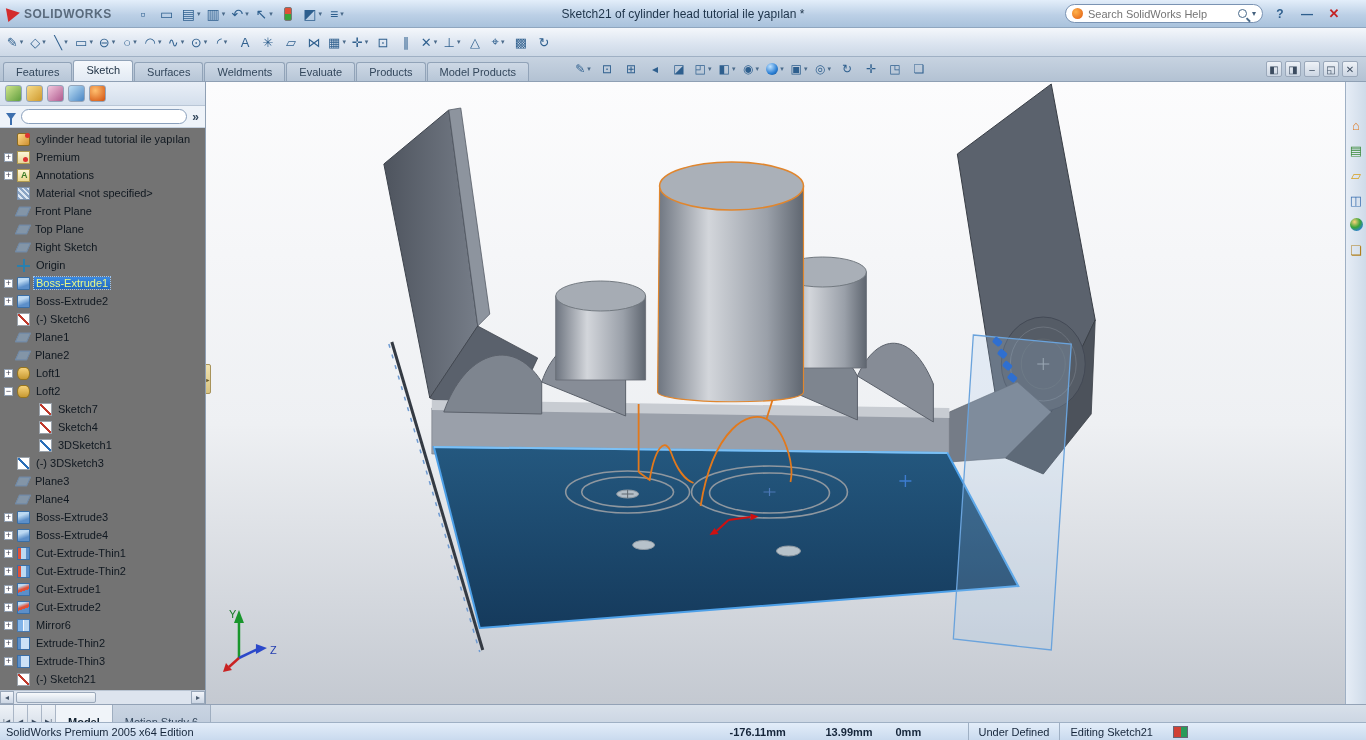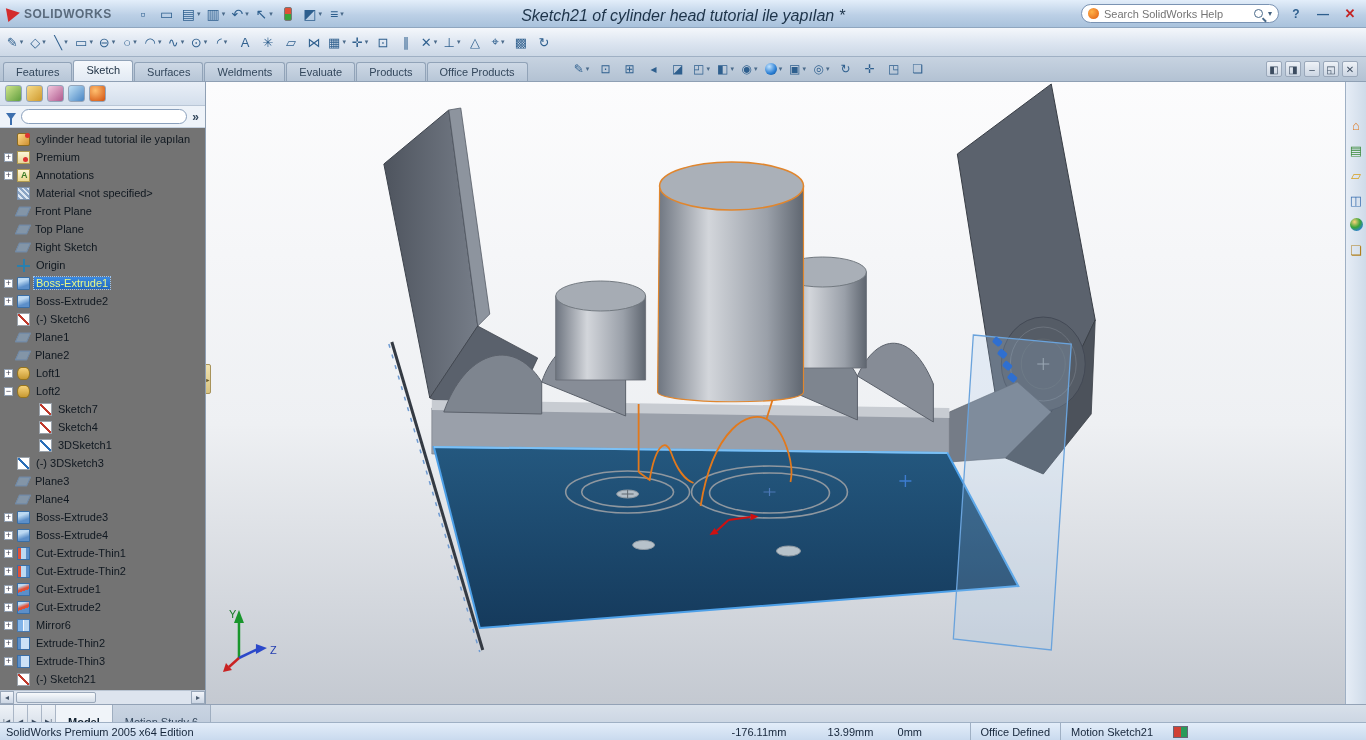--- a/index.html
+++ b/index.html
@@ -10,22 +10,22 @@
   .titlebar { height: 28px; background: linear-gradient(#e3eefa, #bcd0e6 55%, #a9c2dc); border-bottom: 1px solid #8fa6bf; display: flex; align-items: center; position: relative; }
   .logo { display: flex; align-items: center; gap: 4px; padding: 0 10px 0 7px; }
   .logo-mark { width: 0; height: 0; border-top: 7px solid transparent; border-bottom: 7px solid transparent; border-left: 13px solid #d32b2b; transform: rotate(-10deg); }
   .logo-text { font-weight: bold; color: #5a6b7d; font-size: 12px; letter-spacing: .5px; }
   .tb-icons { display: flex; align-items: center; gap: 2px; padding-left: 10px; }
   .tbtn { height: 22px; min-width: 22px; padding: 0 2px; display: inline-flex; align-items: center; justify-content: center; border-radius: 3px; color: #2e5f8e; font-size: 14px; cursor: default; }
   .tbtn .g { display: inline-block; }
   .tbtn.drop::after { content: "▾"; font-size: 7px; color: #4a6a8a; margin-left: 2px; }
   .tbtn.rebuild .g { color: transparent; width: 8px; height: 14px; border: 1px solid #777; border-radius: 2px; background: linear-gradient(#e05038 0 50%, #3aa43a 50%); }
   .tbtn.ball .g { color: transparent; width: 12px; height: 12px; border-radius: 50%; background: radial-gradient(circle at 35% 30%, #bfe2ff, #2b7fd4 60%, #0b4a8c); }
-  .title-text { position: absolute; left: 50%; transform: translateX(-50%); top: 7px; font-size: 16px; color: #1d3349; white-space: nowrap; font-style: italic; }
-  .search-wrap { margin-left: auto; display: flex; align-items: center; gap: 7px; padding-right: 6px; }
+  .title-text { position: absolute; left: 50%; transform: translateX(-50%); top: 7px; font-size: 12px; color: #1d3349; white-space: nowrap; }
+  .search-wrap { margin-left: auto; display: flex; align-items: center; gap: 7px; padding-right: 22px; }
   .searchbox { width: 198px; height: 19px; background: #fff; border: 1px solid #7a93b3; border-radius: 10px; display: flex; align-items: center; padding: 0 6px; gap: 5px; }
   .search-flame { width: 11px; height: 11px; border-radius: 50%; background: radial-gradient(circle at 35% 35%, #ffb24a, #e05a10); flex: none; }
   .searchbox input { border: none; outline: none; flex: 1; font-size: 11px; color: #555; background: transparent; font-family: inherit; min-width: 0; }
   .search-mag { width: 9px; height: 9px; border: 1.5px solid #4a6a8a; border-radius: 50%; position: relative; flex: none; }
   .search-mag::after { content: ""; position: absolute; width: 5px; height: 1.5px; background: #4a6a8a; transform: rotate(45deg); left: 7px; top: 9px; }
   .sb-caret { font-size: 8px; color: #44617e; }
   .win-btn { width: 20px; height: 18px; display: flex; align-items: center; justify-content: center; font-weight: bold; color: #2e5f8e; font-size: 12px; }
   .win-btn.close { color: #c42222; font-size: 13px; }
 
   
@@ -115,21 +115,21 @@
   .vcr { display: flex; }
   .vcr-btn { width: 14px; font-size: 7px; display: flex; align-items: center; justify-content: center; color: #3c4c60; border-right: 1px solid #aab6c6; background: linear-gradient(#eef2f7, #ccd6e3); }
   .btab { padding: 0 12px; font-size: 11px; color: #33475c; border-right: 1px solid #9faec0; background: linear-gradient(#c9d4e2, #b9c7d8); display: flex; align-items: center; white-space: nowrap; }
   .btab.active { background: #f0f4f9; font-weight: bold; color: #102030; }
 
   
   .statusbar { position: absolute; top: 722px; left: 0; width: 1366px; height: 18px; background: linear-gradient(#e3edf9, #c9daee); border-top: 1px solid #9fb0c4; display: flex; align-items: center; font-size: 11px; color: #15253a; }
   .sb-edition { padding-left: 6px; }
   .sb-spacer { flex: 1; }
   .sb-coords { display: flex; margin-right: 24px; }
-  .sb-coords span { display: inline-block; }
+  .sb-coords span { display: inline-block; font-weight: bold; }
   .sb-cx { width: 96px; } .sb-cy { width: 70px; } .sb-cz { width: 48px; }
   .sb-box { border-left: 1px solid #9fb0c4; padding: 0 10px; height: 100%; display: flex; align-items: center; white-space: nowrap; }
   .sb-tip { width: 15px; height: 12px; background: linear-gradient(90deg, #d04034 0 50%, #2a9a5a 50%); border: 1px solid #667; margin: 0 10px; flex: none; }
   .sb-rightpad { width: 168px; }
 </style>
 </head>
 <body>
 
 <div class="app" data-name="solidworks-window">
 
@@ -297,21 +297,21 @@
         <div class="ctab active" data-name="tab-sketch">Sketch</div>
 
         <div class="ctab" data-name="tab-surfaces">Surfaces</div>
 
         <div class="ctab" data-name="tab-weldments">Weldments</div>
 
         <div class="ctab" data-name="tab-evaluate">Evaluate</div>
 
         <div class="ctab" data-name="tab-dimxpert">Products</div>
 
-        <div class="ctab" data-name="tab-office-products">Office Products</div>
+        <div class="ctab" data-name="tab-office-products">Model Products</div>
       </div>
     <div class="hu-icons" data-name="heads-up-toolbar">
 
         <div class="tbtn drop" data-name="exit-sketch-button">
           <span class="g" data-name="tool-glyph">✎</span>
         </div>
 
         <div class="tbtn" data-name="zoom-to-fit-button">
           <span class="g" data-name="tool-glyph">⊡</span>
         </div>
@@ -762,19 +762,19 @@
   </div>
 
   <div class="statusbar" data-name="status-bar">
     <span class="sb-edition" data-name="edition-label">SolidWorks Premium 2005 x64 Edition</span>
     <span class="sb-spacer"></span>
     <span class="sb-coords" data-name="pointer-coordinates">
       <span class="sb-cx" data-name="coordinate-x">-176.11mm</span>
       <span class="sb-cy" data-name="coordinate-y">13.99mm</span>
       <span class="sb-cz" data-name="coordinate-z">0mm</span>
     </span>
-    <span class="sb-box" data-name="definition-status">Office Defined</span>
-    <span class="sb-box" data-name="editing-mode-status">Motion Sketch21</span>
+    <span class="sb-box" data-name="definition-status">Under Defined</span>
+    <span class="sb-box" data-name="editing-mode-status">Editing Sketch21</span>
     <span class="sb-tip" data-name="quick-tips-icon"></span>
     <span class="sb-rightpad"></span>
   </div>
 
 </div>
 
 </body></html>

